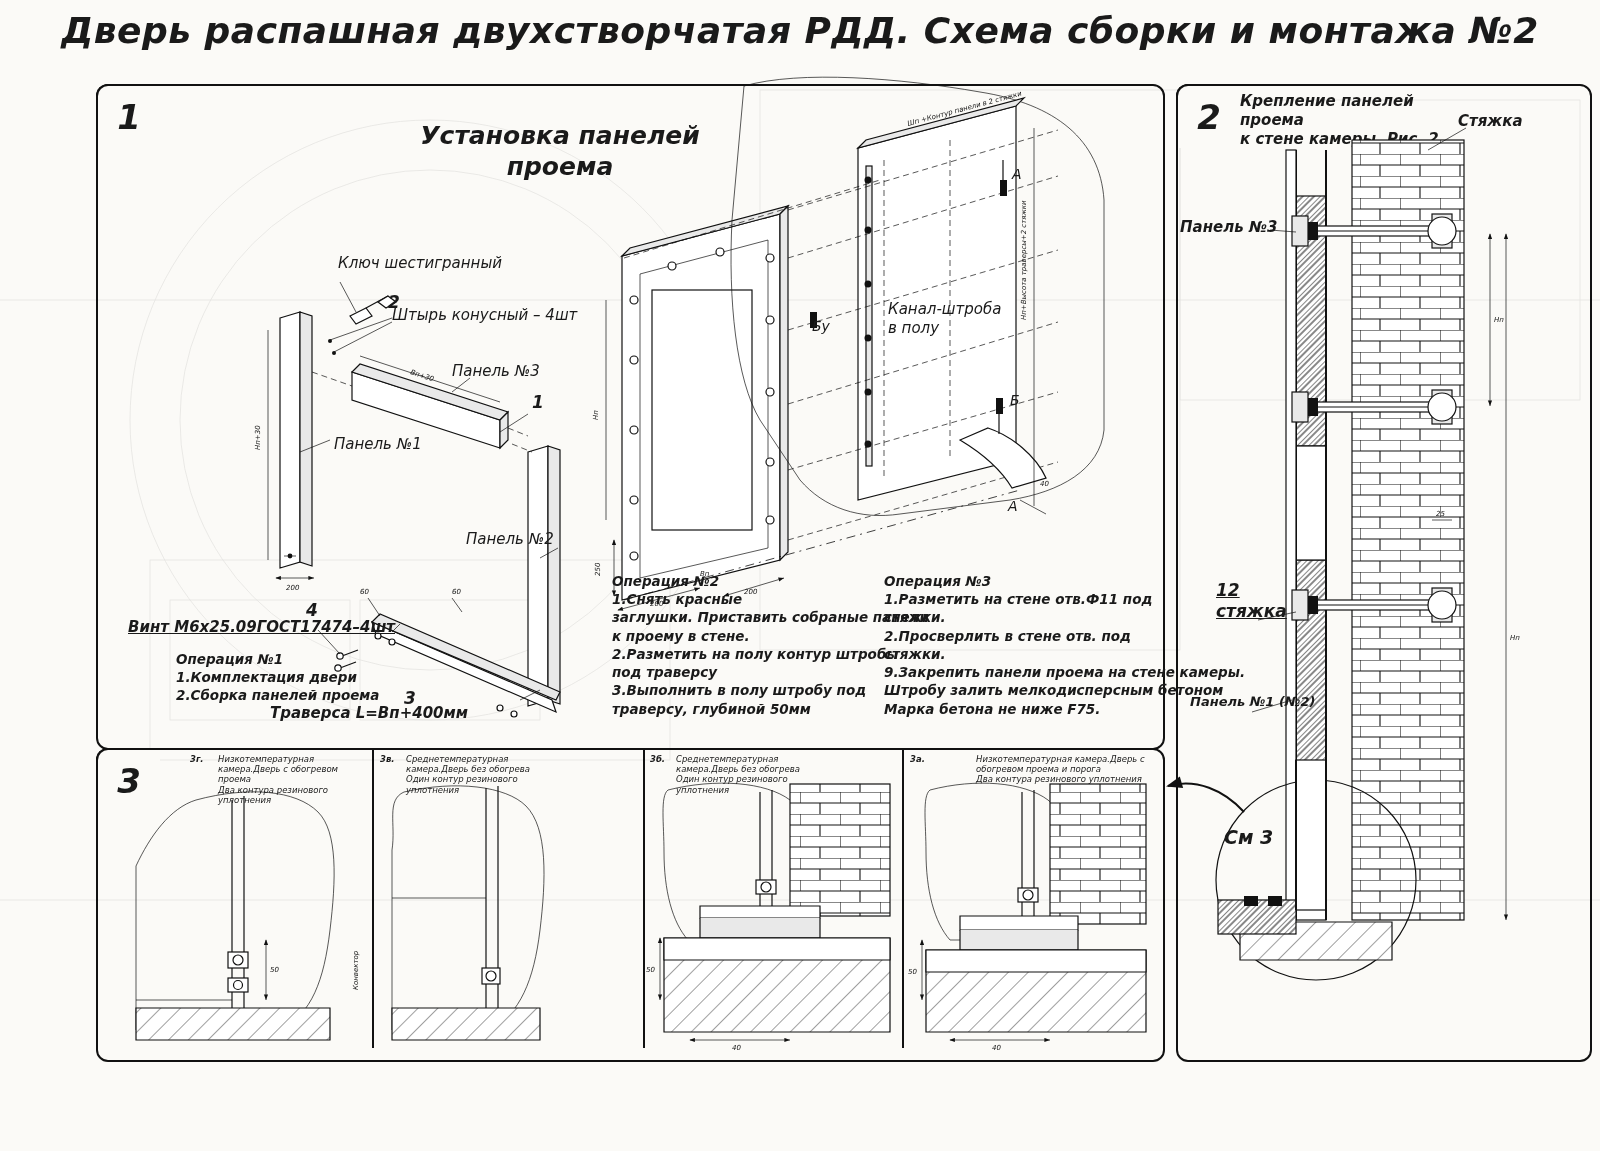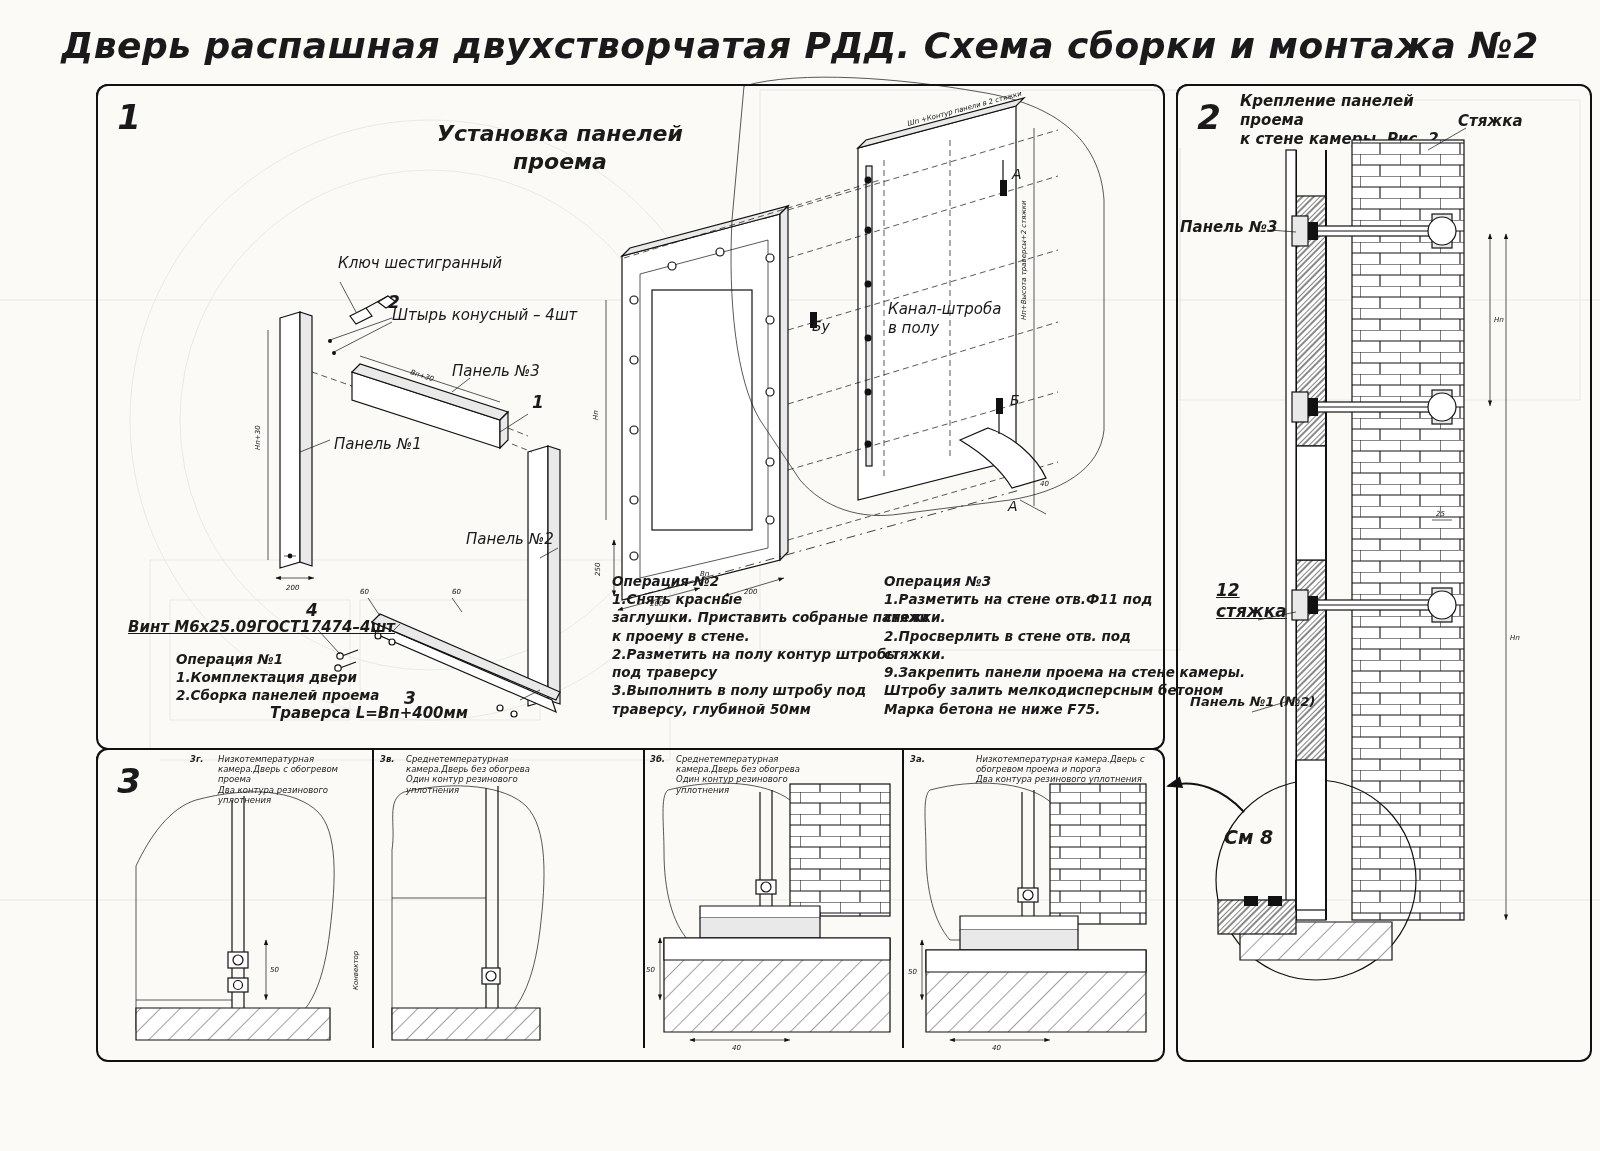--- a/index.html
+++ b/index.html
@@ -5,38 +5,38 @@
   html,body{margin:0;padding:0;background:#fff;}
   body{width:1600px;height:1151px;overflow:hidden;font-family:"DejaVu Sans",sans-serif;color:#1a1a1a;}
   .sheet{position:relative;width:1600px;height:1151px;background:#fbfaf7;}
 
   
   .ghost{position:absolute;inset:0;opacity:.10;pointer-events:none;}
   .ghost svg{width:100%;height:100%;}
 
   .title{position:absolute;top:10px;left:0;width:1600px;text-align:center;
          font-family:"DejaVu Sans",sans-serif;font-style:italic;font-weight:bold;
-         font-size:36px;letter-spacing:.5px;white-space:nowrap;margin-top:15px;}
+         font-size:36px;letter-spacing:.5px;white-space:nowrap;}
 
   .frame{position:absolute;border:2.5px solid #111;border-radius:12px;background:transparent;}
 
   
   #panel1{left:96px;top:84px;width:1065px;height:662px;}
   #panel3{left:96px;top:748px;width:1065px;height:310px;}
   #panel2{left:1176px;top:84px;width:412px;height:974px;}
 
   .badge{position:absolute;width:62px;height:62px;border:2.5px solid #111;
          border-top-left-radius:12px;border-right:none;border-bottom:none;
          display:flex;align-items:center;justify-content:center;
          font-style:italic;font-weight:bold;font-size:34px;background:#fbfaf7;}
 
   .cap{position:absolute;font-style:italic;font-size:15px;line-height:1.25;white-space:pre-line;}
   .cap.b{font-weight:bold;}
   .cap.c{text-align:center;}
-  .cap.big{font-size:22px;}
+  .cap.big{font-size:25px;}
   .cap.sm{font-size:11px;}
   .cap.xs{font-size:8.5px;line-height:1.2;}
   .cap.u{text-decoration:underline;}
 
   .op{position:absolute;font-style:italic;font-size:13.5px;line-height:1.35;white-space:pre-line;font-weight:bold;}
 
   .sub{position:absolute;border-left:2px solid #111;height:300px;top:748px;}
   #s1{left:372px;} #s2{left:643px;} #s3{left:902px;}
 
   svg.art{position:absolute;left:0;top:0;overflow:visible;}
@@ -404,15 +404,15 @@
     <rect x="1268" y="896" width="14" height="10" class="fillk"></rect>
 
     <path d="M1168,786 C1196,778 1224,790 1244,812" class="ln2" marker-start="url(#ar2)"></path>
   </svg>
 
   <div class="cap b" style="left:1458px;top:112px;">Стяжка</div>
   <div class="cap b" style="left:1180px;top:218px;">Панель №3</div>
   <div class="cap b u" style="left:1216px;top:580px;font-size:17px;">12
 стяжка</div>
   <div class="cap b" style="left:1190px;top:694px;font-size:13px;">Панель №1 (№2)</div>
-  <div class="cap b" style="left:1224px;top:826px;font-size:19px;">См 8</div>
+  <div class="cap b" style="left:1224px;top:826px;font-size:19px;">См 3</div>
 
 </div>
 
 </body></html>

